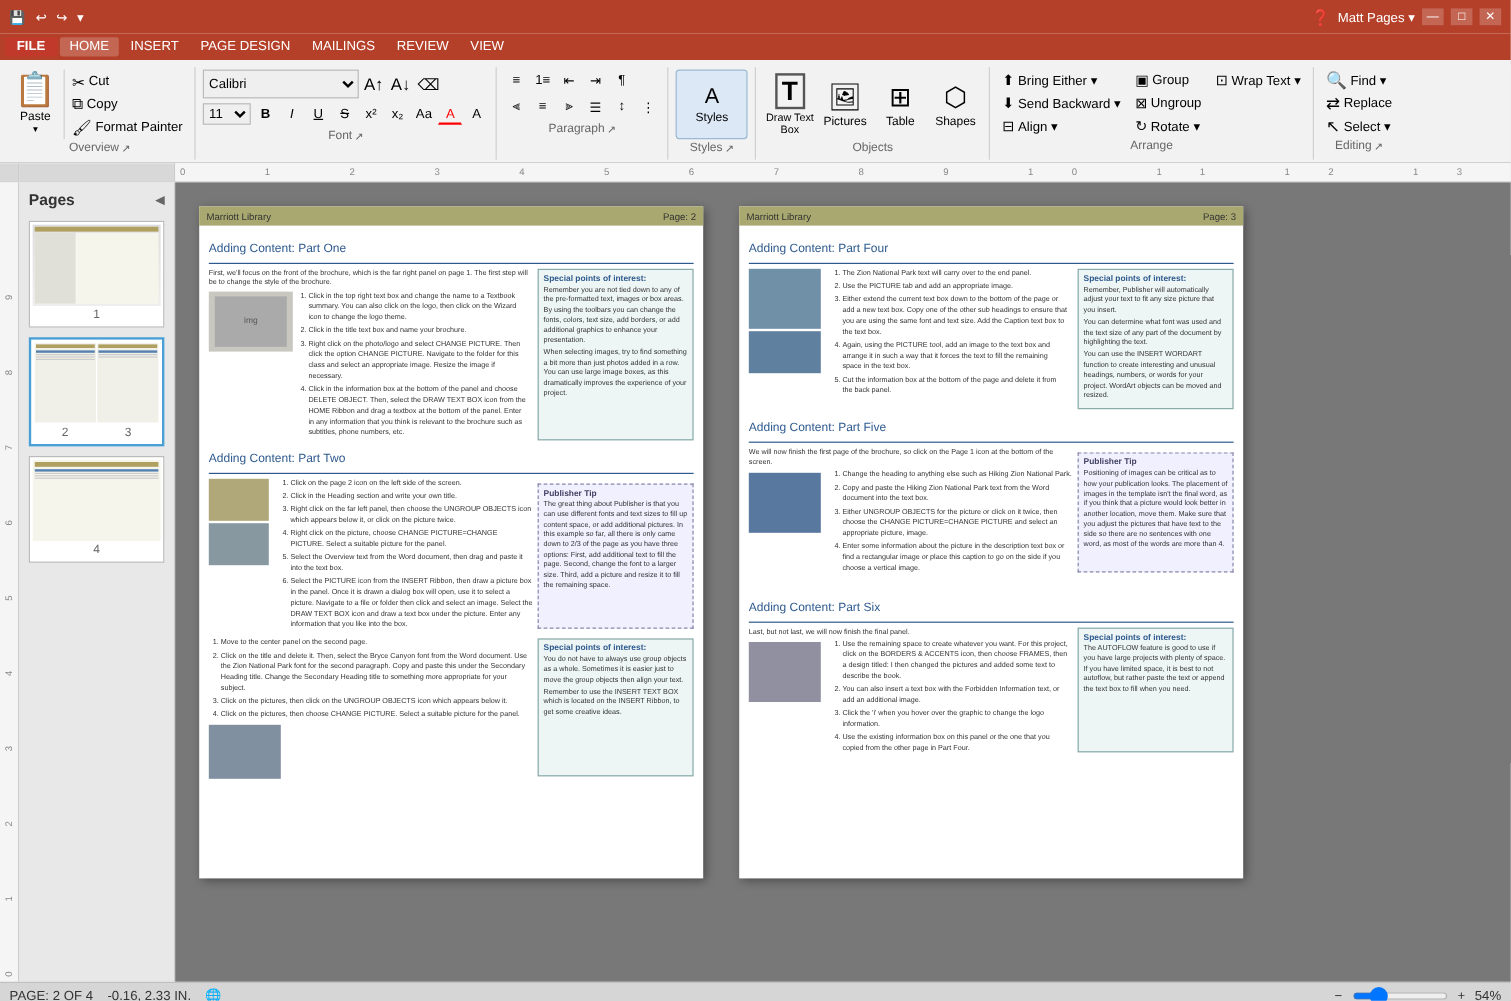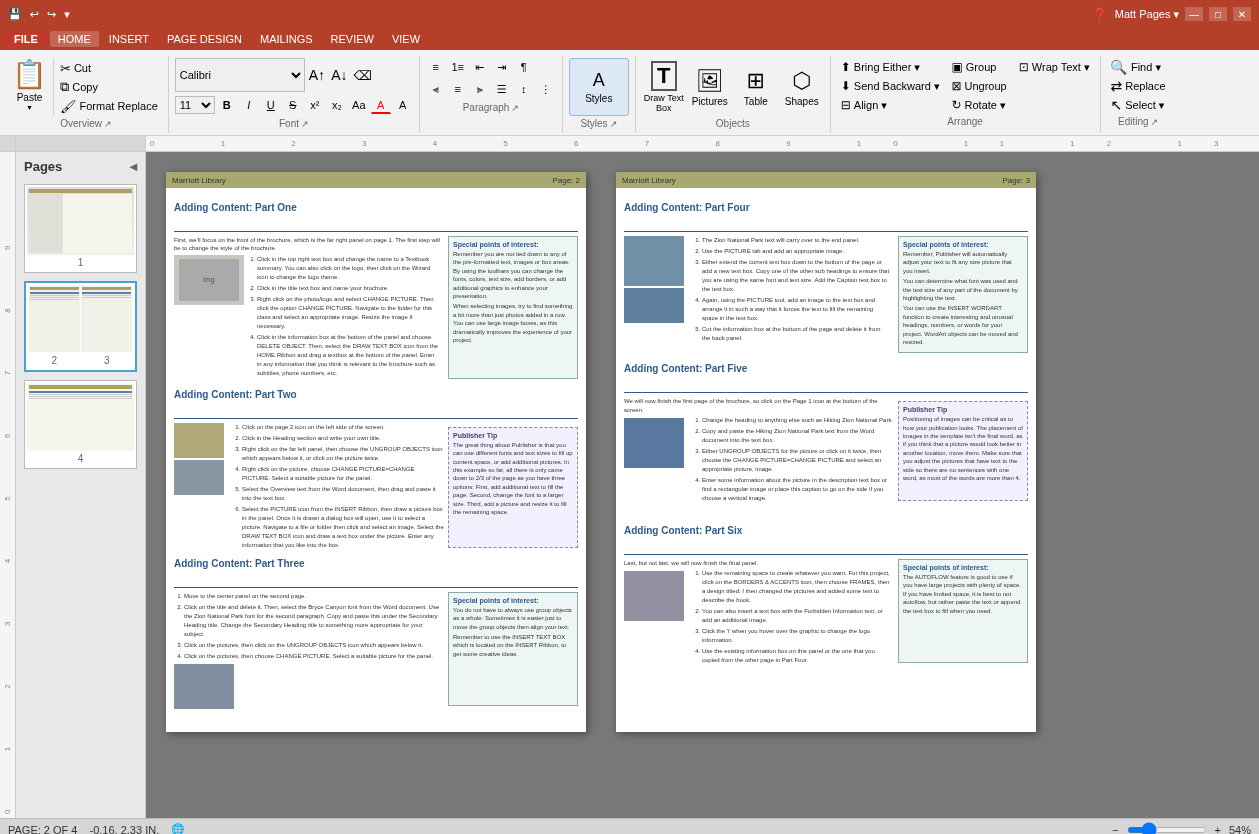--- a/index.html
+++ b/index.html
@@ -121,21 +121,21 @@
 
     
     .font-row {
       display: flex;
       align-items: center;
       gap: 2px;
       margin-bottom: 2px;
     }
     .font-select {
       width: 130px;
-      height: 34px;
+      height: 24px;
       font-size: 11px;
       border: 1px solid #bbb;
     }
     .font-size-select {
       width: 40px;
       height: 18px;
       font-size: 11px;
       border: 1px solid #bbb;
     }
     .font-btn {
@@ -240,25 +240,25 @@
       padding: 0 6px;
       font-size: 8px;
       color: #333;
     }
     .doc-content {
       padding: 8px;
       font-size: 7px;
     }
     .doc-section-title {
       font-size: 10px;
-      font-weight: bold;
+      font-weight: normal;
       color: #2e5a8e;
       margin: 6px 0 4px 0;
       border-bottom: 1px solid #2e5a8e;
-      padding-bottom: 18px;
+      padding-bottom: 6px;
     }
     .doc-text-small { font-size: 6px; line-height: 1.4; color: #333; margin-bottom: 2px; }
     .doc-sidebar-box {
       float: right;
       width: 130px;
       margin: 0 0 4px 4px;
       border: 1px solid #8aa;
       background: #eef5f5;
       padding: 4px;
       font-size: 6px;
@@ -339,21 +339,21 @@
           <div class="ribbon-btn-small">
             <span style="font-size:13px;">✂</span>
             <span>Cut</span>
           </div>
           <div class="ribbon-btn-small">
             <span style="font-size:13px;">⧉</span>
             <span>Copy</span>
           </div>
           <div class="ribbon-btn-small">
             <span style="font-size:13px;">🖌</span>
-            <span>Format Replace</span>
+            <span>Format Painter</span>
           </div>
         </div>
       </div>
       <div class="ribbon-group-label">
         <span>Overview</span>
         <span style="font-size:9px;">↗</span>
       </div>
     </div>
 
     <div class="ribbon-group">
@@ -646,21 +646,20 @@
                 </div>
               </div>
               <div class="publisher-tip-box" style="width:130px;flex-shrink:0;">
                 <div class="publisher-tip-title">Publisher Tip</div>
                 <div class="doc-text-small">The great thing about Publisher is that you can use different fonts and text sizes to fill up content space, or add additional pictures. In this example so far, all there is only came down to 2/3 of the page as you have three options: First, add additional text to fill the page. Second, change the font to a larger size. Third, add a picture and resize it to fill the remaining space.</div>
               </div>
             </div>
           </div>
 
           <div style="margin-top:4px;">
-            <div class="doc-section-title">Adding Content:  Part Three</div>
             <div style="display:flex;gap:4px;">
               <div style="flex:1;">
                 <div style="display:flex;gap:3px;">
                   <div style="flex:1;">
                     <ol class="doc-list">
                       <li class="doc-text-small">Move to the center panel on the second page.</li>
                       <li class="doc-text-small">Click on the title and delete it. Then, select the Bryce Canyon font from the Word document. Use the Zion National Park font for the second paragraph. Copy and paste this under the Secondary Heading title. Change the Secondary Heading title to something more appropriate for your subject.</li>
                       <li class="doc-text-small">Click on the pictures, then click on the UNGROUP OBJECTS icon which appears below it.</li>
                       <li class="doc-text-small">Click on the pictures, then choose CHANGE PICTURE. Select a suitable picture for the panel.</li>
                     </ol>

